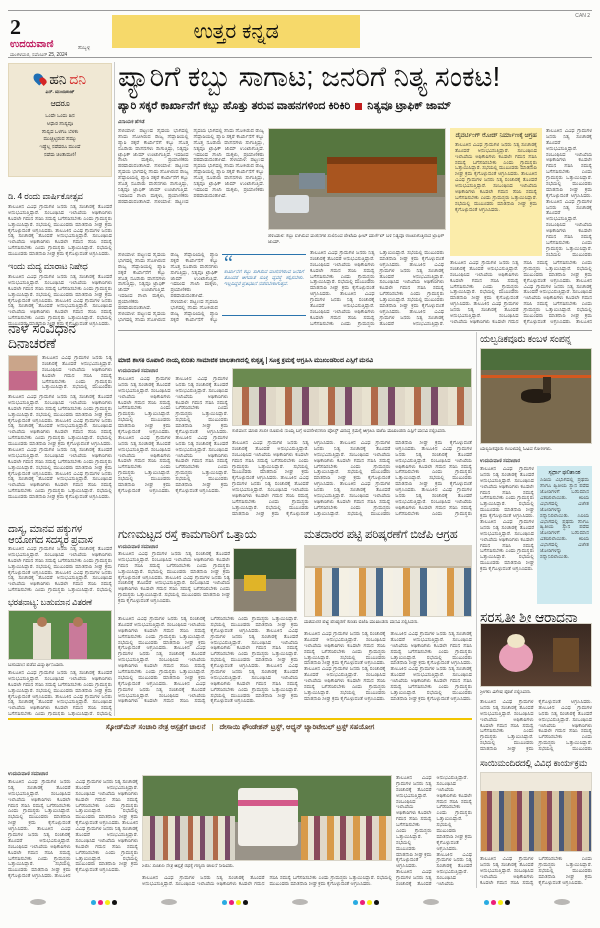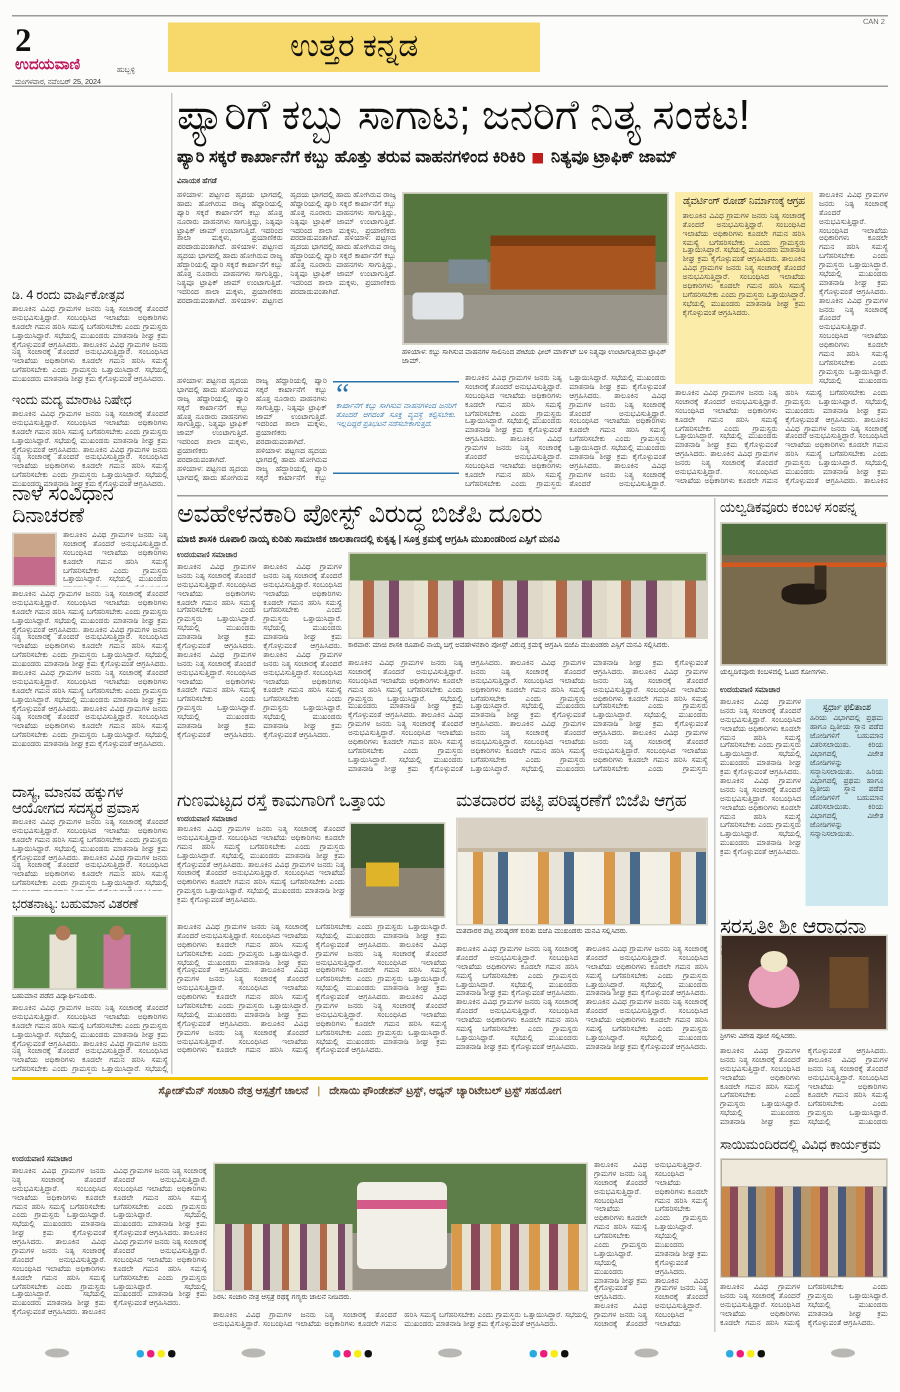--- a/index.html
+++ b/index.html
@@ -36,20 +36,38 @@
   <div class="abs" style="left:78px;top:44px;font-size:5px;color:#333">ಹುಬ್ಬಳ್ಳಿ</div>
   <div class="abs" style="left:10px;top:52px;font-size:4.8px;color:#333">ಮಂಗಳವಾರ, ನವೆಂಬರ್ 25, 2024</div>
 
   <div class="abs" style="left:112px;top:15px;width:248px;height:33px;background:#f6d96a;display:flex;align-items:center;justify-content:center">
     <span class="hl" style="font-size:21px">ಉತ್ತರ ಕನ್ನಡ</span>
   </div>
   <div class="abs rule" style="left:8px;top:57px;width:584px;height:1px"></div>
 
   <div class="abs vline" style="left:114px;top:62px;height:654px"></div>
 
+  <div class="abs" style="left:8px;top:63px;width:104px;height:114px;background:#f0e8d4;border:1px solid #e2d7ba;text-align:center;padding-top:8px">
+    <div style="display:flex;justify-content:center;align-items:center;gap:3px">
+      <span style="display:inline-flex">
+        <i style="width:9px;height:11px;background:#1f6fb4;border-radius:50% 50% 50% 0;transform:rotate(-45deg);display:block"></i>
+        <i style="width:6px;height:8px;background:#d42525;border-radius:50% 50% 50% 0;transform:rotate(-45deg);display:block;margin-left:-3px;margin-top:4px"></i>
+      </span>
+      <span class="hl" style="font-size:14px">ಹನಿ</span>
+      <span class="hl" style="font-size:14px;color:#d42525">ದನಿ</span>
+    </div>
+    <div style="font-size:4.6px;color:#333;margin-top:2px;font-weight:bold">ಎನ್. ಮುಂಡಿರಾಜ್</div>
+    <div class="hl" style="font-size:8px;margin-top:6px">ಆದರೂ</div>
+    <div class="poem" style="font-size:5px;line-height:1.55;color:#222;margin-top:4px">ಒಂದೇ ಒಂದು ದಿನ
+ಆಧಾರ ಹಾಸ್ಯವೂ
+ಹಾಸ್ಯದ ಒಳಗೂ ಬೆಳಕು
+ಮುಚ್ಚಿಟ್ಟಿರುವ ಹಮ್ಮು
+ಇಷ್ಟೆಲ್ಲ ನಡೆದರೂ ಮುಂದೆ
+ನಡೆದು ಚಿಂತಾಮಣಿ!</div>
+  </div>
 
   <div class="abs hl" style="left:8px;top:192px;width:104px;font-size:8.5px">ಡಿ. 4 ರಂದು ವಾರ್ಷಿಕೋತ್ಸವ</div>
   <div class="abs bt" style="left:8px;top:204px;width:104px;height:54px">ತಾಲೂಕಿನ ವಿವಿಧ ಗ್ರಾಮಗಳ ಜನರು ನಿತ್ಯ ಸಂಚಾರಕ್ಕೆ ತೊಂದರೆ ಅನುಭವಿಸುತ್ತಿದ್ದಾರೆ. ಸಂಬಂಧಿಸಿದ ಇಲಾಖೆಯ ಅಧಿಕಾರಿಗಳು ಕೂಡಲೇ ಗಮನ ಹರಿಸಿ ಸಮಸ್ಯೆ ಬಗೆಹರಿಸಬೇಕು ಎಂದು ಗ್ರಾಮಸ್ಥರು ಒತ್ತಾಯಿಸಿದ್ದಾರೆ. ಸಭೆಯಲ್ಲಿ ಮುಖಂಡರು ಮಾತನಾಡಿ ಶೀಘ್ರ ಕ್ರಮ ಕೈಗೊಳ್ಳುವಂತೆ ಆಗ್ರಹಿಸಿದರು. ತಾಲೂಕಿನ ವಿವಿಧ ಗ್ರಾಮಗಳ ಜನರು ನಿತ್ಯ ಸಂಚಾರಕ್ಕೆ ತೊಂದರೆ ಅನುಭವಿಸುತ್ತಿದ್ದಾರೆ. ಸಂಬಂಧಿಸಿದ ಇಲಾಖೆಯ ಅಧಿಕಾರಿಗಳು ಕೂಡಲೇ ಗಮನ ಹರಿಸಿ ಸಮಸ್ಯೆ ಬಗೆಹರಿಸಬೇಕು ಎಂದು ಗ್ರಾಮಸ್ಥರು ಒತ್ತಾಯಿಸಿದ್ದಾರೆ. ಸಭೆಯಲ್ಲಿ ಮುಖಂಡರು ಮಾತನಾಡಿ ಶೀಘ್ರ ಕ್ರಮ ಕೈಗೊಳ್ಳುವಂತೆ ಆಗ್ರಹಿಸಿದರು.</div>
 
   <div class="abs hl" style="left:8px;top:262px;width:104px;font-size:8.5px">ಇಂದು ಮದ್ಯ ಮಾರಾಟ ನಿಷೇಧ</div>
   <div class="abs bt" style="left:8px;top:274px;width:104px;height:62px">ತಾಲೂಕಿನ ವಿವಿಧ ಗ್ರಾಮಗಳ ಜನರು ನಿತ್ಯ ಸಂಚಾರಕ್ಕೆ ತೊಂದರೆ ಅನುಭವಿಸುತ್ತಿದ್ದಾರೆ. ಸಂಬಂಧಿಸಿದ ಇಲಾಖೆಯ ಅಧಿಕಾರಿಗಳು ಕೂಡಲೇ ಗಮನ ಹರಿಸಿ ಸಮಸ್ಯೆ ಬಗೆಹರಿಸಬೇಕು ಎಂದು ಗ್ರಾಮಸ್ಥರು ಒತ್ತಾಯಿಸಿದ್ದಾರೆ. ಸಭೆಯಲ್ಲಿ ಮುಖಂಡರು ಮಾತನಾಡಿ ಶೀಘ್ರ ಕ್ರಮ ಕೈಗೊಳ್ಳುವಂತೆ ಆಗ್ರಹಿಸಿದರು. ತಾಲೂಕಿನ ವಿವಿಧ ಗ್ರಾಮಗಳ ಜನರು ನಿತ್ಯ ಸಂಚಾರಕ್ಕೆ ತೊಂದರೆ ಅನುಭವಿಸುತ್ತಿದ್ದಾರೆ. ಸಂಬಂಧಿಸಿದ ಇಲಾಖೆಯ ಅಧಿಕಾರಿಗಳು ಕೂಡಲೇ ಗಮನ ಹರಿಸಿ ಸಮಸ್ಯೆ ಬಗೆಹರಿಸಬೇಕು ಎಂದು ಗ್ರಾಮಸ್ಥರು ಒತ್ತಾಯಿಸಿದ್ದಾರೆ. ಸಭೆಯಲ್ಲಿ ಮುಖಂಡರು ಮಾತನಾಡಿ ಶೀಘ್ರ ಕ್ರಮ ಕೈಗೊಳ್ಳುವಂತೆ ಆಗ್ರಹಿಸಿದರು.</div>
 
   <div class="abs hl" style="left:8px;top:321px;width:104px;font-size:14px">ನಾಳೆ ಸಂವಿಧಾನ ದಿನಾಚರಣೆ</div>
   <div class="photo" style="left:8px;top:355px;width:30px;height:36px;background:linear-gradient(#caa58a 0 45%,#c46a8a 45%)"></div>
   <div class="abs bt" style="left:42px;top:355px;width:70px;height:36px">ತಾಲೂಕಿನ ವಿವಿಧ ಗ್ರಾಮಗಳ ಜನರು ನಿತ್ಯ ಸಂಚಾರಕ್ಕೆ ತೊಂದರೆ ಅನುಭವಿಸುತ್ತಿದ್ದಾರೆ. ಸಂಬಂಧಿಸಿದ ಇಲಾಖೆಯ ಅಧಿಕಾರಿಗಳು ಕೂಡಲೇ ಗಮನ ಹರಿಸಿ ಸಮಸ್ಯೆ ಬಗೆಹರಿಸಬೇಕು ಎಂದು ಗ್ರಾಮಸ್ಥರು ಒತ್ತಾಯಿಸಿದ್ದಾರೆ. ಸಭೆಯಲ್ಲಿ ಮುಖಂಡರು ಮಾತನಾಡಿ ಶೀಘ್ರ ಕ್ರಮ ಕೈಗೊಳ್ಳುವಂತೆ ಆಗ್ರಹಿಸಿದರು.</div>
@@ -93,21 +111,20 @@
   <div class="abs bt cols2" style="left:118px;top:252px;width:100px;height:76px">ಹಳಿಯಾಳ: ಪಟ್ಟಣದ ಹೃದಯ ಭಾಗದಲ್ಲಿ ಹಾದು ಹೋಗಿರುವ ರಾಜ್ಯ ಹೆದ್ದಾರಿಯಲ್ಲಿ ಪ್ಯಾರಿ ಸಕ್ಕರೆ ಕಾರ್ಖಾನೆಗೆ ಕಬ್ಬು ಹೊತ್ತ ನೂರಾರು ವಾಹನಗಳು ಸಾಗುತ್ತಿದ್ದು, ನಿತ್ಯವೂ ಟ್ರಾಫಿಕ್ ಜಾಮ್ ಉಂಟಾಗುತ್ತಿದೆ. ಇದರಿಂದ ಶಾಲಾ ಮಕ್ಕಳು, ಪ್ರಯಾಣಿಕರು ಪರದಾಡುವಂತಾಗಿದೆ. ಹಳಿಯಾಳ: ಪಟ್ಟಣದ ಹೃದಯ ಭಾಗದಲ್ಲಿ ಹಾದು ಹೋಗಿರುವ ರಾಜ್ಯ ಹೆದ್ದಾರಿಯಲ್ಲಿ ಪ್ಯಾರಿ ಸಕ್ಕರೆ ಕಾರ್ಖಾನೆಗೆ ಕಬ್ಬು ಹೊತ್ತ ನೂರಾರು ವಾಹನಗಳು ಸಾಗುತ್ತಿದ್ದು, ನಿತ್ಯವೂ ಟ್ರಾಫಿಕ್ ಜಾಮ್ ಉಂಟಾಗುತ್ತಿದೆ. ಇದರಿಂದ ಶಾಲಾ ಮಕ್ಕಳು, ಪ್ರಯಾಣಿಕರು ಪರದಾಡುವಂತಾಗಿದೆ. ಹಳಿಯಾಳ: ಪಟ್ಟಣದ ಹೃದಯ ಭಾಗದಲ್ಲಿ ಹಾದು ಹೋಗಿರುವ ರಾಜ್ಯ ಹೆದ್ದಾರಿಯಲ್ಲಿ ಪ್ಯಾರಿ ಸಕ್ಕರೆ ಕಾರ್ಖಾನೆಗೆ ಕಬ್ಬು ಹೊತ್ತ ನೂರಾರು ವಾಹನಗಳು ಸಾಗುತ್ತಿದ್ದು, ನಿತ್ಯವೂ ಟ್ರಾಫಿಕ್ ಜಾಮ್ ಉಂಟಾಗುತ್ತಿದೆ. ಇದರಿಂದ ಶಾಲಾ ಮಕ್ಕಳು, ಪ್ರಯಾಣಿಕರು ಪರದಾಡುವಂತಾಗಿದೆ.</div>
   <div class="abs" style="left:222px;top:254px;width:84px;height:62px;border-top:1px solid #2a74ad;border-bottom:1px solid #2a74ad;padding:2px">
     <div class="quote-mark">“</div>
     <div style="font-size:4.9px;line-height:1.25;color:#2a6fa8;font-style:italic;text-align:justify">ಕಾರ್ಖಾನೆಗೆ ಕಬ್ಬು ಸಾಗಿಸುವ ವಾಹನಗಳಿಂದ ಜನರಿಗೆ ತೊಂದರೆ ಆಗದಂತೆ ಸೂಕ್ತ ವ್ಯವಸ್ಥೆ ಕಲ್ಪಿಸಬೇಕು. ಇಲ್ಲದಿದ್ದರೆ ಪ್ರತಿಭಟನೆ ನಡೆಸಬೇಕಾಗುತ್ತದೆ.</div>
   </div>
   <div class="abs bt cols2" style="left:310px;top:250px;width:134px;height:78px">ತಾಲೂಕಿನ ವಿವಿಧ ಗ್ರಾಮಗಳ ಜನರು ನಿತ್ಯ ಸಂಚಾರಕ್ಕೆ ತೊಂದರೆ ಅನುಭವಿಸುತ್ತಿದ್ದಾರೆ. ಸಂಬಂಧಿಸಿದ ಇಲಾಖೆಯ ಅಧಿಕಾರಿಗಳು ಕೂಡಲೇ ಗಮನ ಹರಿಸಿ ಸಮಸ್ಯೆ ಬಗೆಹರಿಸಬೇಕು ಎಂದು ಗ್ರಾಮಸ್ಥರು ಒತ್ತಾಯಿಸಿದ್ದಾರೆ. ಸಭೆಯಲ್ಲಿ ಮುಖಂಡರು ಮಾತನಾಡಿ ಶೀಘ್ರ ಕ್ರಮ ಕೈಗೊಳ್ಳುವಂತೆ ಆಗ್ರಹಿಸಿದರು. ತಾಲೂಕಿನ ವಿವಿಧ ಗ್ರಾಮಗಳ ಜನರು ನಿತ್ಯ ಸಂಚಾರಕ್ಕೆ ತೊಂದರೆ ಅನುಭವಿಸುತ್ತಿದ್ದಾರೆ. ಸಂಬಂಧಿಸಿದ ಇಲಾಖೆಯ ಅಧಿಕಾರಿಗಳು ಕೂಡಲೇ ಗಮನ ಹರಿಸಿ ಸಮಸ್ಯೆ ಬಗೆಹರಿಸಬೇಕು ಎಂದು ಗ್ರಾಮಸ್ಥರು ಒತ್ತಾಯಿಸಿದ್ದಾರೆ. ಸಭೆಯಲ್ಲಿ ಮುಖಂಡರು ಮಾತನಾಡಿ ಶೀಘ್ರ ಕ್ರಮ ಕೈಗೊಳ್ಳುವಂತೆ ಆಗ್ರಹಿಸಿದರು. ತಾಲೂಕಿನ ವಿವಿಧ ಗ್ರಾಮಗಳ ಜನರು ನಿತ್ಯ ಸಂಚಾರಕ್ಕೆ ತೊಂದರೆ ಅನುಭವಿಸುತ್ತಿದ್ದಾರೆ. ಸಂಬಂಧಿಸಿದ ಇಲಾಖೆಯ ಅಧಿಕಾರಿಗಳು ಕೂಡಲೇ ಗಮನ ಹರಿಸಿ ಸಮಸ್ಯೆ ಬಗೆಹರಿಸಬೇಕು ಎಂದು ಗ್ರಾಮಸ್ಥರು ಒತ್ತಾಯಿಸಿದ್ದಾರೆ. ಸಭೆಯಲ್ಲಿ ಮುಖಂಡರು ಮಾತನಾಡಿ ಶೀಘ್ರ ಕ್ರಮ ಕೈಗೊಳ್ಳುವಂತೆ ಆಗ್ರಹಿಸಿದರು. ತಾಲೂಕಿನ ವಿವಿಧ ಗ್ರಾಮಗಳ ಜನರು ನಿತ್ಯ ಸಂಚಾರಕ್ಕೆ ತೊಂದರೆ ಅನುಭವಿಸುತ್ತಿದ್ದಾರೆ. ಸಂಬಂಧಿಸಿದ ಇಲಾಖೆಯ ಅಧಿಕಾರಿಗಳು ಕೂಡಲೇ ಗಮನ ಹರಿಸಿ ಸಮಸ್ಯೆ ಬಗೆಹರಿಸಬೇಕು ಎಂದು ಗ್ರಾಮಸ್ಥರು ಒತ್ತಾಯಿಸಿದ್ದಾರೆ. ಸಭೆಯಲ್ಲಿ ಮುಖಂಡರು ಮಾತನಾಡಿ ಶೀಘ್ರ ಕ್ರಮ ಕೈಗೊಳ್ಳುವಂತೆ ಆಗ್ರಹಿಸಿದರು.</div>
   <div class="abs bt cols2" style="left:450px;top:260px;width:142px;height:68px">ತಾಲೂಕಿನ ವಿವಿಧ ಗ್ರಾಮಗಳ ಜನರು ನಿತ್ಯ ಸಂಚಾರಕ್ಕೆ ತೊಂದರೆ ಅನುಭವಿಸುತ್ತಿದ್ದಾರೆ. ಸಂಬಂಧಿಸಿದ ಇಲಾಖೆಯ ಅಧಿಕಾರಿಗಳು ಕೂಡಲೇ ಗಮನ ಹರಿಸಿ ಸಮಸ್ಯೆ ಬಗೆಹರಿಸಬೇಕು ಎಂದು ಗ್ರಾಮಸ್ಥರು ಒತ್ತಾಯಿಸಿದ್ದಾರೆ. ಸಭೆಯಲ್ಲಿ ಮುಖಂಡರು ಮಾತನಾಡಿ ಶೀಘ್ರ ಕ್ರಮ ಕೈಗೊಳ್ಳುವಂತೆ ಆಗ್ರಹಿಸಿದರು. ತಾಲೂಕಿನ ವಿವಿಧ ಗ್ರಾಮಗಳ ಜನರು ನಿತ್ಯ ಸಂಚಾರಕ್ಕೆ ತೊಂದರೆ ಅನುಭವಿಸುತ್ತಿದ್ದಾರೆ. ಸಂಬಂಧಿಸಿದ ಇಲಾಖೆಯ ಅಧಿಕಾರಿಗಳು ಕೂಡಲೇ ಗಮನ ಹರಿಸಿ ಸಮಸ್ಯೆ ಬಗೆಹರಿಸಬೇಕು ಎಂದು ಗ್ರಾಮಸ್ಥರು ಒತ್ತಾಯಿಸಿದ್ದಾರೆ. ಸಭೆಯಲ್ಲಿ ಮುಖಂಡರು ಮಾತನಾಡಿ ಶೀಘ್ರ ಕ್ರಮ ಕೈಗೊಳ್ಳುವಂತೆ ಆಗ್ರಹಿಸಿದರು. ತಾಲೂಕಿನ ವಿವಿಧ ಗ್ರಾಮಗಳ ಜನರು ನಿತ್ಯ ಸಂಚಾರಕ್ಕೆ ತೊಂದರೆ ಅನುಭವಿಸುತ್ತಿದ್ದಾರೆ. ಸಂಬಂಧಿಸಿದ ಇಲಾಖೆಯ ಅಧಿಕಾರಿಗಳು ಕೂಡಲೇ ಗಮನ ಹರಿಸಿ ಸಮಸ್ಯೆ ಬಗೆಹರಿಸಬೇಕು ಎಂದು ಗ್ರಾಮಸ್ಥರು ಒತ್ತಾಯಿಸಿದ್ದಾರೆ. ಸಭೆಯಲ್ಲಿ ಮುಖಂಡರು ಮಾತನಾಡಿ ಶೀಘ್ರ ಕ್ರಮ ಕೈಗೊಳ್ಳುವಂತೆ ಆಗ್ರಹಿಸಿದರು. ತಾಲೂಕಿನ ವಿವಿಧ ಗ್ರಾಮಗಳ ಜನರು ನಿತ್ಯ ಸಂಚಾರಕ್ಕೆ ತೊಂದರೆ ಅನುಭವಿಸುತ್ತಿದ್ದಾರೆ. ಸಂಬಂಧಿಸಿದ ಇಲಾಖೆಯ ಅಧಿಕಾರಿಗಳು ಕೂಡಲೇ ಗಮನ ಹರಿಸಿ ಸಮಸ್ಯೆ ಬಗೆಹರಿಸಬೇಕು ಎಂದು ಗ್ರಾಮಸ್ಥರು ಒತ್ತಾಯಿಸಿದ್ದಾರೆ. ಸಭೆಯಲ್ಲಿ ಮುಖಂಡರು ಮಾತನಾಡಿ ಶೀಘ್ರ ಕ್ರಮ ಕೈಗೊಳ್ಳುವಂತೆ ಆಗ್ರಹಿಸಿದರು.</div>
 
   <div class="abs rule" style="left:118px;top:330px;width:474px;height:1px"></div>
 
-  <div class="abs hl" style="left:118px;top:334px;width:354px;font-size:17px">ಅವಹೇಳನಕಾರಿ ಪೋಸ್ಟ್ ವಿರುದ್ಧ ಬಿಜೆಪಿ ದೂರು</div>
   <div class="abs" style="left:118px;top:356px;width:354px;font-size:6.4px;font-weight:bold;color:#222">ಮಾಜಿ ಶಾಸಕಿ ರೂಪಾಲಿ ನಾಯ್ಕ ಕುರಿತು ಸಾಮಾಜಿಕ ಜಾಲತಾಣದಲ್ಲಿ ಕುಕೃತ್ಯ | ಸೂಕ್ತ ಕ್ರಮಕ್ಕೆ ಆಗ್ರಹಿಸಿ ಮುಖಂಡರಿಂದ ಎಸ್ಪಿಗೆ ಮನವಿ</div>
   <div class="abs byline" style="left:118px;top:367px">ಉದಯವಾಣಿ ಸಮಾಚಾರ</div>
 
   <div class="abs bt cols2" style="left:118px;top:376px;width:110px;height:146px">ತಾಲೂಕಿನ ವಿವಿಧ ಗ್ರಾಮಗಳ ಜನರು ನಿತ್ಯ ಸಂಚಾರಕ್ಕೆ ತೊಂದರೆ ಅನುಭವಿಸುತ್ತಿದ್ದಾರೆ. ಸಂಬಂಧಿಸಿದ ಇಲಾಖೆಯ ಅಧಿಕಾರಿಗಳು ಕೂಡಲೇ ಗಮನ ಹರಿಸಿ ಸಮಸ್ಯೆ ಬಗೆಹರಿಸಬೇಕು ಎಂದು ಗ್ರಾಮಸ್ಥರು ಒತ್ತಾಯಿಸಿದ್ದಾರೆ. ಸಭೆಯಲ್ಲಿ ಮುಖಂಡರು ಮಾತನಾಡಿ ಶೀಘ್ರ ಕ್ರಮ ಕೈಗೊಳ್ಳುವಂತೆ ಆಗ್ರಹಿಸಿದರು. ತಾಲೂಕಿನ ವಿವಿಧ ಗ್ರಾಮಗಳ ಜನರು ನಿತ್ಯ ಸಂಚಾರಕ್ಕೆ ತೊಂದರೆ ಅನುಭವಿಸುತ್ತಿದ್ದಾರೆ. ಸಂಬಂಧಿಸಿದ ಇಲಾಖೆಯ ಅಧಿಕಾರಿಗಳು ಕೂಡಲೇ ಗಮನ ಹರಿಸಿ ಸಮಸ್ಯೆ ಬಗೆಹರಿಸಬೇಕು ಎಂದು ಗ್ರಾಮಸ್ಥರು ಒತ್ತಾಯಿಸಿದ್ದಾರೆ. ಸಭೆಯಲ್ಲಿ ಮುಖಂಡರು ಮಾತನಾಡಿ ಶೀಘ್ರ ಕ್ರಮ ಕೈಗೊಳ್ಳುವಂತೆ ಆಗ್ರಹಿಸಿದರು. ತಾಲೂಕಿನ ವಿವಿಧ ಗ್ರಾಮಗಳ ಜನರು ನಿತ್ಯ ಸಂಚಾರಕ್ಕೆ ತೊಂದರೆ ಅನುಭವಿಸುತ್ತಿದ್ದಾರೆ. ಸಂಬಂಧಿಸಿದ ಇಲಾಖೆಯ ಅಧಿಕಾರಿಗಳು ಕೂಡಲೇ ಗಮನ ಹರಿಸಿ ಸಮಸ್ಯೆ ಬಗೆಹರಿಸಬೇಕು ಎಂದು ಗ್ರಾಮಸ್ಥರು ಒತ್ತಾಯಿಸಿದ್ದಾರೆ. ಸಭೆಯಲ್ಲಿ ಮುಖಂಡರು ಮಾತನಾಡಿ ಶೀಘ್ರ ಕ್ರಮ ಕೈಗೊಳ್ಳುವಂತೆ ಆಗ್ರಹಿಸಿದರು. ತಾಲೂಕಿನ ವಿವಿಧ ಗ್ರಾಮಗಳ ಜನರು ನಿತ್ಯ ಸಂಚಾರಕ್ಕೆ ತೊಂದರೆ ಅನುಭವಿಸುತ್ತಿದ್ದಾರೆ. ಸಂಬಂಧಿಸಿದ ಇಲಾಖೆಯ ಅಧಿಕಾರಿಗಳು ಕೂಡಲೇ ಗಮನ ಹರಿಸಿ ಸಮಸ್ಯೆ ಬಗೆಹರಿಸಬೇಕು ಎಂದು ಗ್ರಾಮಸ್ಥರು ಒತ್ತಾಯಿಸಿದ್ದಾರೆ. ಸಭೆಯಲ್ಲಿ ಮುಖಂಡರು ಮಾತನಾಡಿ ಶೀಘ್ರ ಕ್ರಮ ಕೈಗೊಳ್ಳುವಂತೆ ಆಗ್ರಹಿಸಿದರು.</div>
 
   <div class="photo" style="left:232px;top:368px;width:240px;height:58px;background:linear-gradient(#6b8a50 0 38%,#c9b896 38%)">
     <i class="abs" style="left:0;top:18px;width:240px;height:40px;display:block;background:repeating-linear-gradient(90deg,#e8e2d0 0 9px,#b06a4a 9px 16px,#d8d5c8 16px 26px,#7a4a66 26px 33px,#e0d8c8 33px 43px)"></i>
   </div>
   <div class="abs cap" style="left:232px;top:428px;width:240px;height:10px">ಕಾರವಾರ: ಮಾಜಿ ಶಾಸಕಿ ರೂಪಾಲಿ ನಾಯ್ಕ ಬಗ್ಗೆ ಅವಹೇಳನಕಾರಿ ಪೋಸ್ಟ್ ವಿರುದ್ಧ ಕ್ರಮಕ್ಕೆ ಆಗ್ರಹಿಸಿ ಬಿಜೆಪಿ ಮುಖಂಡರು ಎಸ್ಪಿಗೆ ಮನವಿ ಸಲ್ಲಿಸಿದರು.</div>
   <div class="abs bt cols3" style="left:232px;top:440px;width:240px;height:82px">ತಾಲೂಕಿನ ವಿವಿಧ ಗ್ರಾಮಗಳ ಜನರು ನಿತ್ಯ ಸಂಚಾರಕ್ಕೆ ತೊಂದರೆ ಅನುಭವಿಸುತ್ತಿದ್ದಾರೆ. ಸಂಬಂಧಿಸಿದ ಇಲಾಖೆಯ ಅಧಿಕಾರಿಗಳು ಕೂಡಲೇ ಗಮನ ಹರಿಸಿ ಸಮಸ್ಯೆ ಬಗೆಹರಿಸಬೇಕು ಎಂದು ಗ್ರಾಮಸ್ಥರು ಒತ್ತಾಯಿಸಿದ್ದಾರೆ. ಸಭೆಯಲ್ಲಿ ಮುಖಂಡರು ಮಾತನಾಡಿ ಶೀಘ್ರ ಕ್ರಮ ಕೈಗೊಳ್ಳುವಂತೆ ಆಗ್ರಹಿಸಿದರು. ತಾಲೂಕಿನ ವಿವಿಧ ಗ್ರಾಮಗಳ ಜನರು ನಿತ್ಯ ಸಂಚಾರಕ್ಕೆ ತೊಂದರೆ ಅನುಭವಿಸುತ್ತಿದ್ದಾರೆ. ಸಂಬಂಧಿಸಿದ ಇಲಾಖೆಯ ಅಧಿಕಾರಿಗಳು ಕೂಡಲೇ ಗಮನ ಹರಿಸಿ ಸಮಸ್ಯೆ ಬಗೆಹರಿಸಬೇಕು ಎಂದು ಗ್ರಾಮಸ್ಥರು ಒತ್ತಾಯಿಸಿದ್ದಾರೆ. ಸಭೆಯಲ್ಲಿ ಮುಖಂಡರು ಮಾತನಾಡಿ ಶೀಘ್ರ ಕ್ರಮ ಕೈಗೊಳ್ಳುವಂತೆ ಆಗ್ರಹಿಸಿದರು. ತಾಲೂಕಿನ ವಿವಿಧ ಗ್ರಾಮಗಳ ಜನರು ನಿತ್ಯ ಸಂಚಾರಕ್ಕೆ ತೊಂದರೆ ಅನುಭವಿಸುತ್ತಿದ್ದಾರೆ. ಸಂಬಂಧಿಸಿದ ಇಲಾಖೆಯ ಅಧಿಕಾರಿಗಳು ಕೂಡಲೇ ಗಮನ ಹರಿಸಿ ಸಮಸ್ಯೆ ಬಗೆಹರಿಸಬೇಕು ಎಂದು ಗ್ರಾಮಸ್ಥರು ಒತ್ತಾಯಿಸಿದ್ದಾರೆ. ಸಭೆಯಲ್ಲಿ ಮುಖಂಡರು ಮಾತನಾಡಿ ಶೀಘ್ರ ಕ್ರಮ ಕೈಗೊಳ್ಳುವಂತೆ ಆಗ್ರಹಿಸಿದರು. ತಾಲೂಕಿನ ವಿವಿಧ ಗ್ರಾಮಗಳ ಜನರು ನಿತ್ಯ ಸಂಚಾರಕ್ಕೆ ತೊಂದರೆ ಅನುಭವಿಸುತ್ತಿದ್ದಾರೆ. ಸಂಬಂಧಿಸಿದ ಇಲಾಖೆಯ ಅಧಿಕಾರಿಗಳು ಕೂಡಲೇ ಗಮನ ಹರಿಸಿ ಸಮಸ್ಯೆ ಬಗೆಹರಿಸಬೇಕು ಎಂದು ಗ್ರಾಮಸ್ಥರು ಒತ್ತಾಯಿಸಿದ್ದಾರೆ. ಸಭೆಯಲ್ಲಿ ಮುಖಂಡರು ಮಾತನಾಡಿ ಶೀಘ್ರ ಕ್ರಮ ಕೈಗೊಳ್ಳುವಂತೆ ಆಗ್ರಹಿಸಿದರು. ತಾಲೂಕಿನ ವಿವಿಧ ಗ್ರಾಮಗಳ ಜನರು ನಿತ್ಯ ಸಂಚಾರಕ್ಕೆ ತೊಂದರೆ ಅನುಭವಿಸುತ್ತಿದ್ದಾರೆ. ಸಂಬಂಧಿಸಿದ ಇಲಾಖೆಯ ಅಧಿಕಾರಿಗಳು ಕೂಡಲೇ ಗಮನ ಹರಿಸಿ ಸಮಸ್ಯೆ ಬಗೆಹರಿಸಬೇಕು ಎಂದು ಗ್ರಾಮಸ್ಥರು ಒತ್ತಾಯಿಸಿದ್ದಾರೆ. ಸಭೆಯಲ್ಲಿ ಮುಖಂಡರು ಮಾತನಾಡಿ ಶೀಘ್ರ ಕ್ರಮ ಕೈಗೊಳ್ಳುವಂತೆ ಆಗ್ರಹಿಸಿದರು. ತಾಲೂಕಿನ ವಿವಿಧ ಗ್ರಾಮಗಳ ಜನರು ನಿತ್ಯ ಸಂಚಾರಕ್ಕೆ ತೊಂದರೆ ಅನುಭವಿಸುತ್ತಿದ್ದಾರೆ. ಸಂಬಂಧಿಸಿದ ಇಲಾಖೆಯ ಅಧಿಕಾರಿಗಳು ಕೂಡಲೇ ಗಮನ ಹರಿಸಿ ಸಮಸ್ಯೆ ಬಗೆಹರಿಸಬೇಕು ಎಂದು ಗ್ರಾಮಸ್ಥರು ಒತ್ತಾಯಿಸಿದ್ದಾರೆ. ಸಭೆಯಲ್ಲಿ ಮುಖಂಡರು ಮಾತನಾಡಿ ಶೀಘ್ರ ಕ್ರಮ ಕೈಗೊಳ್ಳುವಂತೆ ಆಗ್ರಹಿಸಿದರು.</div>

